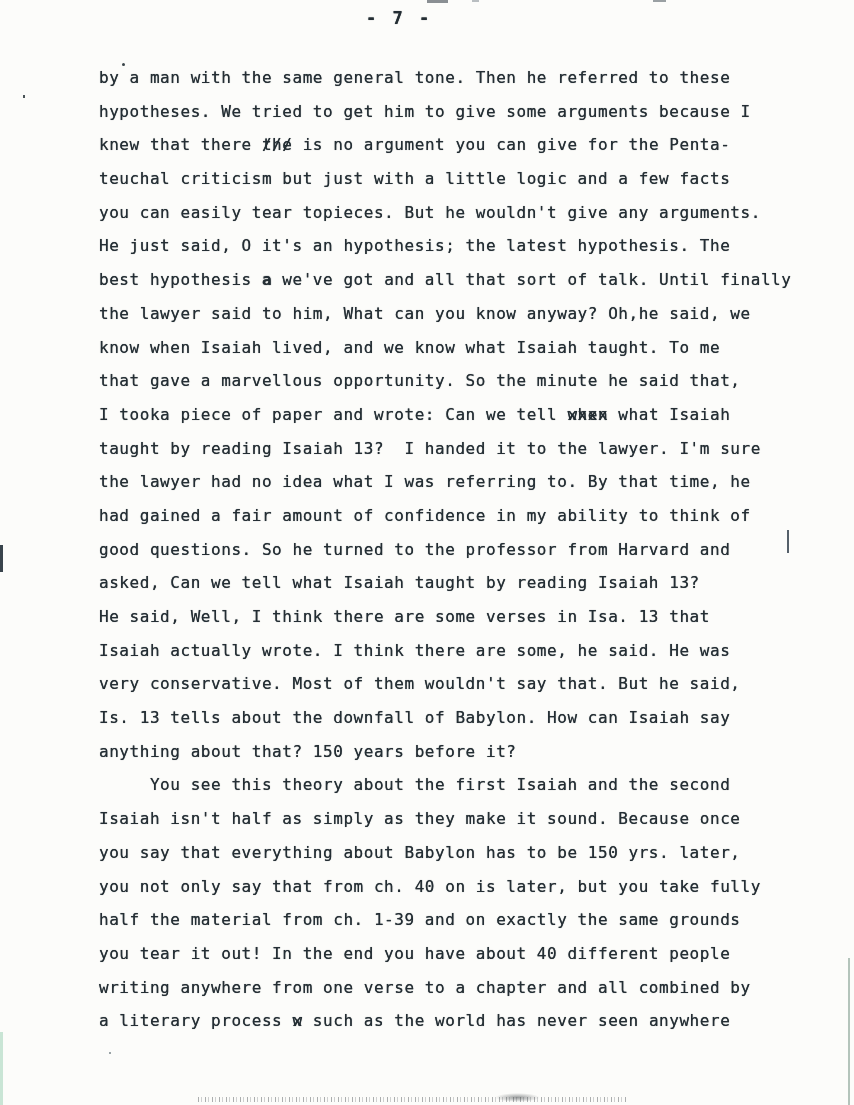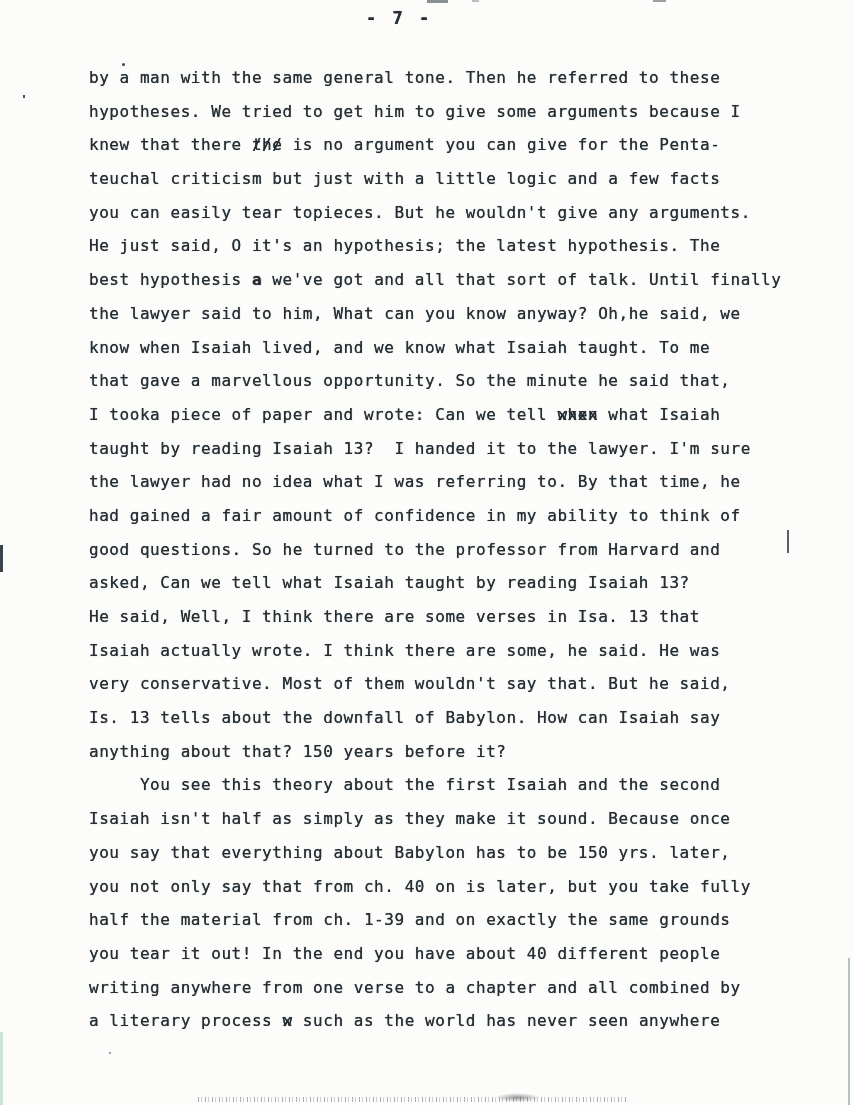--- a/index.html
+++ b/index.html
@@ -17,21 +17,21 @@
     top: 8px;
     left: 366px;
     font-size: 17px;
     font-weight: bold;
     letter-spacing: 3px;
     text-shadow: 0 0 0.7px rgba(25,35,40,0.9);
   }
   .text-body {
     position: absolute;
     top: 61px;
-    left: 89px;
+    left: 99px;
     font-size: 16px;
     line-height: 33.7px;
     letter-spacing: 0.55px;
     white-space: pre;
     text-shadow: 0 0 0.7px rgba(28,38,44,0.85);
   }
   .line { height: 33.7px; }
   .ov { position: relative; display: inline-block; }
   .ov::after {
     content: attr(data-over);

